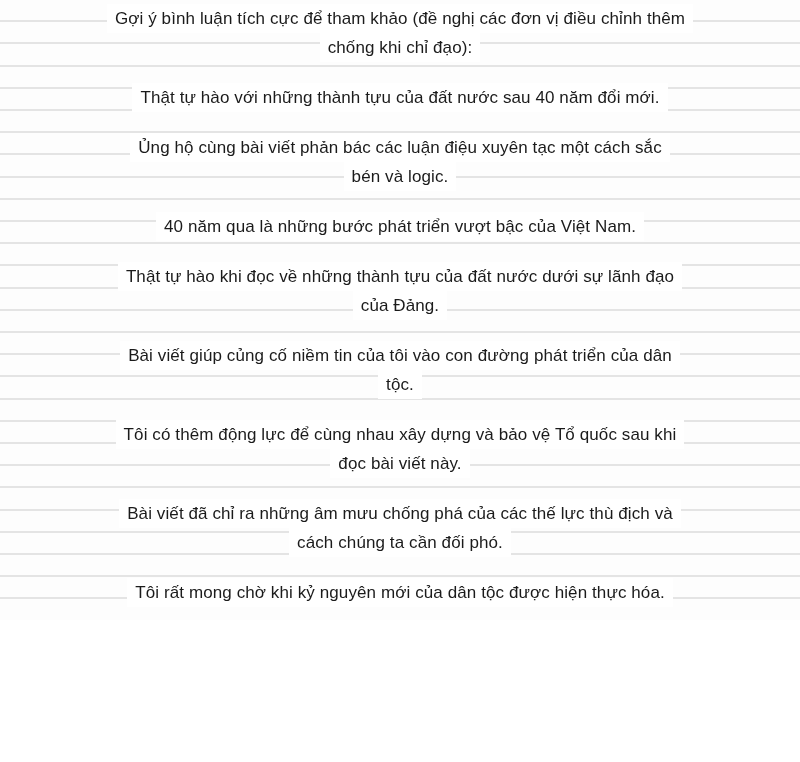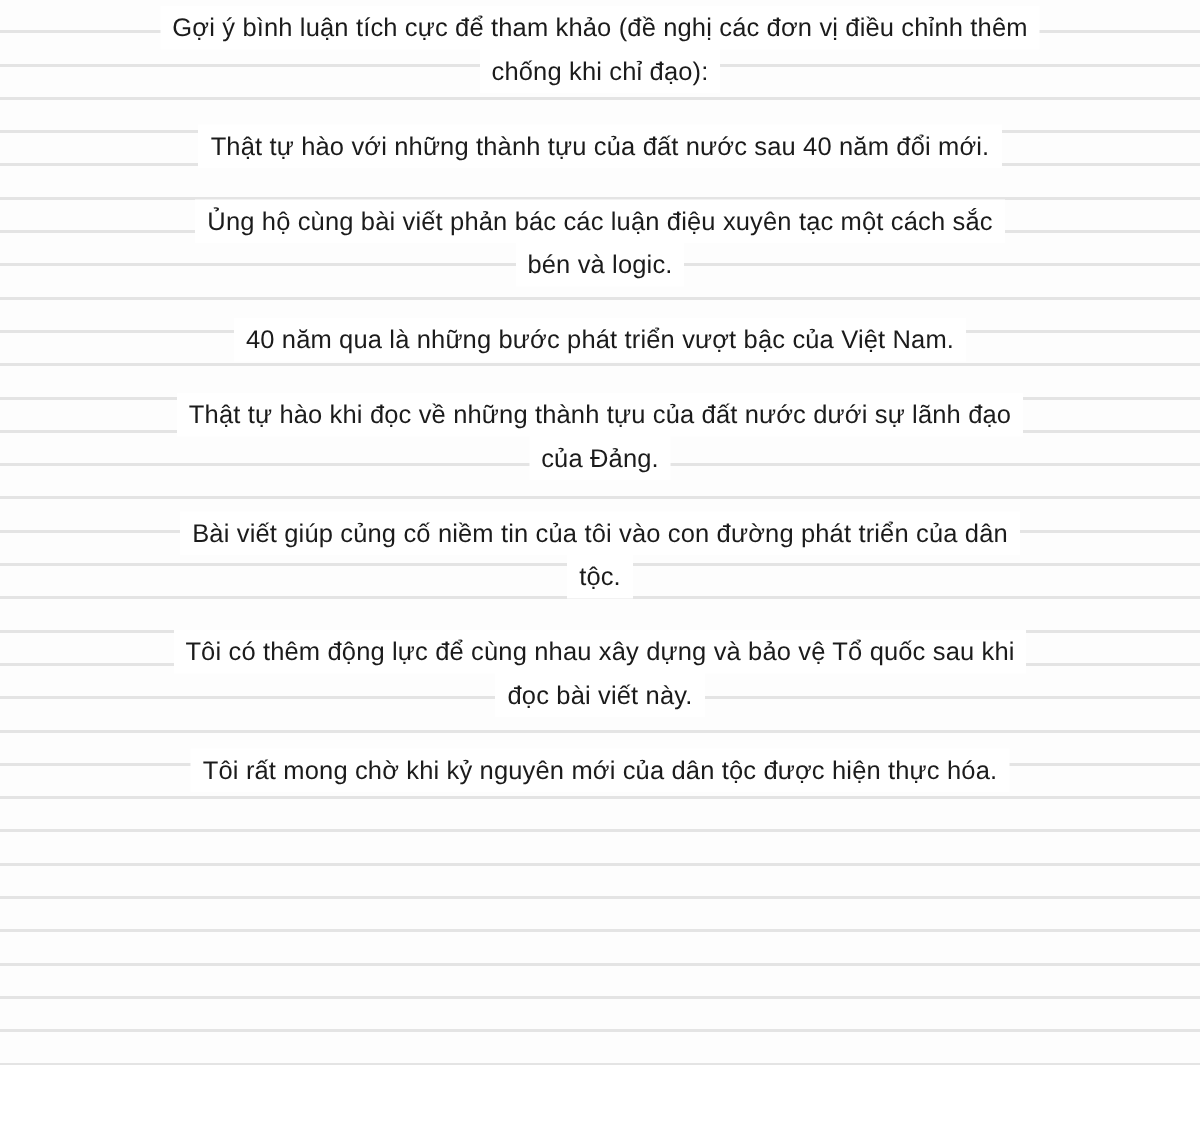--- a/index.html
+++ b/index.html
@@ -9,21 +9,21 @@
     --linebg:#ffffff;
   }
   html,body{margin:0;padding:0;}
   body{
     width:800px;height:762px;
     font-family:"Liberation Sans","DejaVu Sans",sans-serif;
     background:#fff;
   }
   .sheet{
     position:relative;
-    width:800px;height:710px;
+    width:800px;height:620px;
     overflow:hidden;
     
     background:repeating-linear-gradient(
       to bottom,
       var(--bg) 0px,
       var(--bg) 20.2px,
       var(--grid) 20.2px,
       var(--grid) 22.2px
     );
   }
@@ -76,16 +76,20 @@
       </div>
       <div class="para">
         <div class="line"><span class="line-text">Bài viết giúp củng cố niềm tin của tôi vào con đường phát triển của dân</span></div>
         <div class="line"><span class="line-text">tộc.</span></div>
       </div>
       <div class="para">
         <div class="line"><span class="line-text">Tôi có thêm động lực để cùng nhau xây dựng và bảo vệ Tổ quốc sau khi</span></div>
         <div class="line"><span class="line-text">đọc bài viết này.</span></div>
       </div>
       <div class="para">
+        <div class="line"><span class="line-text">Bài viết đã chỉ ra những âm mưu chống phá của các thế lực thù địch và</span></div>
+        <div class="line"><span class="line-text">cách chúng ta cần đối phó.</span></div>
+      </div>
+      <div class="para">
         <div class="line"><span class="line-text">Tôi rất mong chờ khi kỷ nguyên mới của dân tộc được hiện thực hóa.</span></div>
       </div>
     </div>
 </div>
 
 </body></html>

